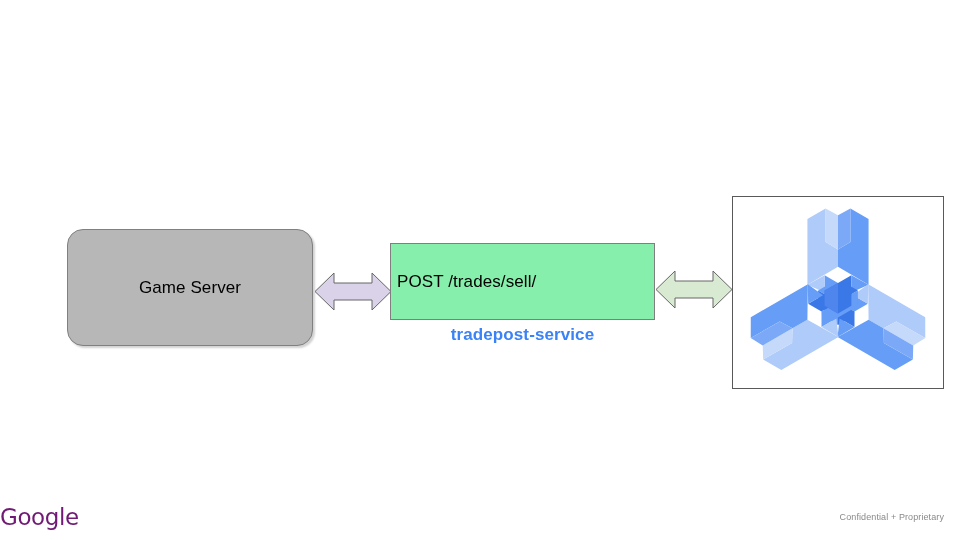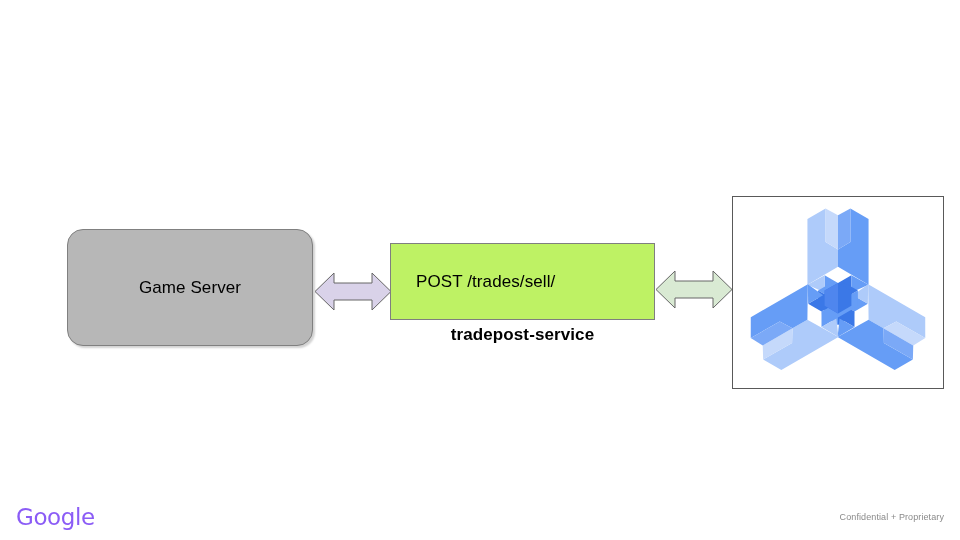--- a/index.html
+++ b/index.html
@@ -46,44 +46,44 @@
     text-align: center;
   }
 
   
   .service-box {
     position: absolute;
     left: 390px;
     top: 243px;
     width: 265px;
     height: 77px;
-    background: #bef264;
+    background: #86efac;
     border: 1px solid #7f7f7f;
     box-sizing: border-box;
     display: flex;
     flex-direction: column;
     justify-content: center;
-    padding-left: 25px;
+    padding-left: 6px;
   }
   .endpoint-line {
     font-size: 17px;
     line-height: 24px;
     color: #000000;
     white-space: pre;
     letter-spacing: 0.1px;
   }
   .service-caption {
     position: absolute;
     left: 390px;
     top: 325px;
     width: 265px;
     text-align: center;
     font-size: 17px;
     font-weight: bold;
-    color: #000000;
+    color: #3b82f6;
     letter-spacing: 0.1px;
   }
 
   
   .arrow {
     position: absolute;
   }
 
   
   .icon-frame {
@@ -98,24 +98,24 @@
   }
   .icon-frame svg {
     display: block;
     width: 100%;
     height: 100%;
   }
 
   
   .google-logo {
     position: absolute;
-    left: 16px;
+    left: 0;
     top: 504px;
     font-size: 23px;
-    color: #8b5cf6;
+    color: #701a75;
     letter-spacing: -0.4px;
     font-family: "DejaVu Sans", sans-serif;
   }
   .confidential {
     position: absolute;
     right: 16px;
     top: 512px;
     font-size: 9px;
     color: #8a8a8a;
     letter-spacing: 0.1px;

